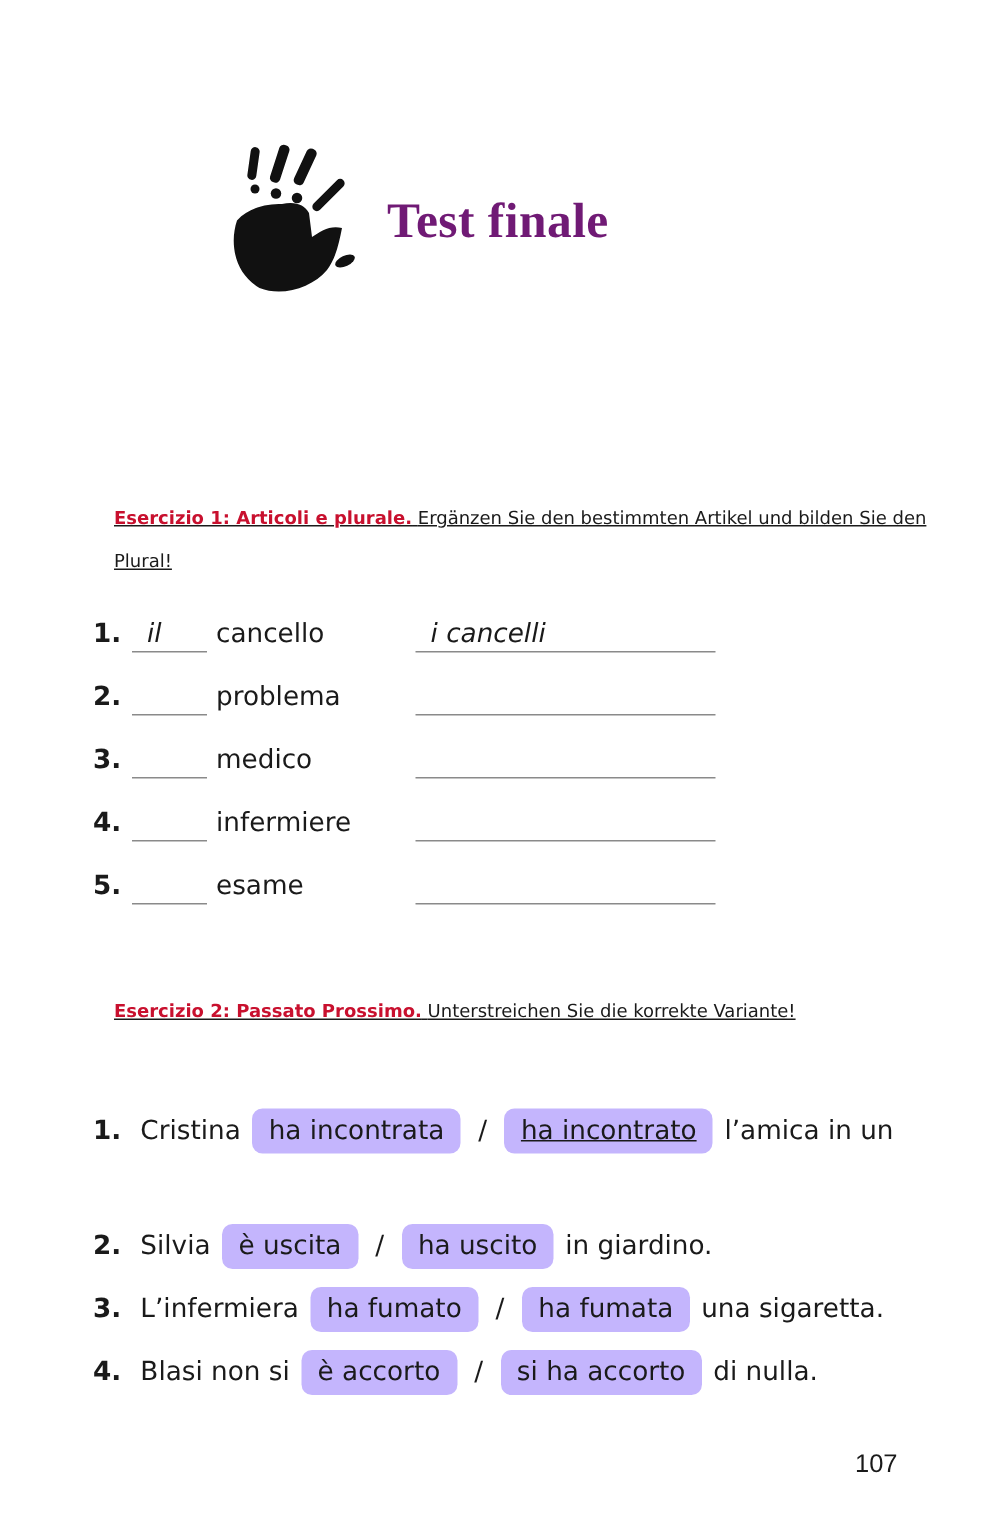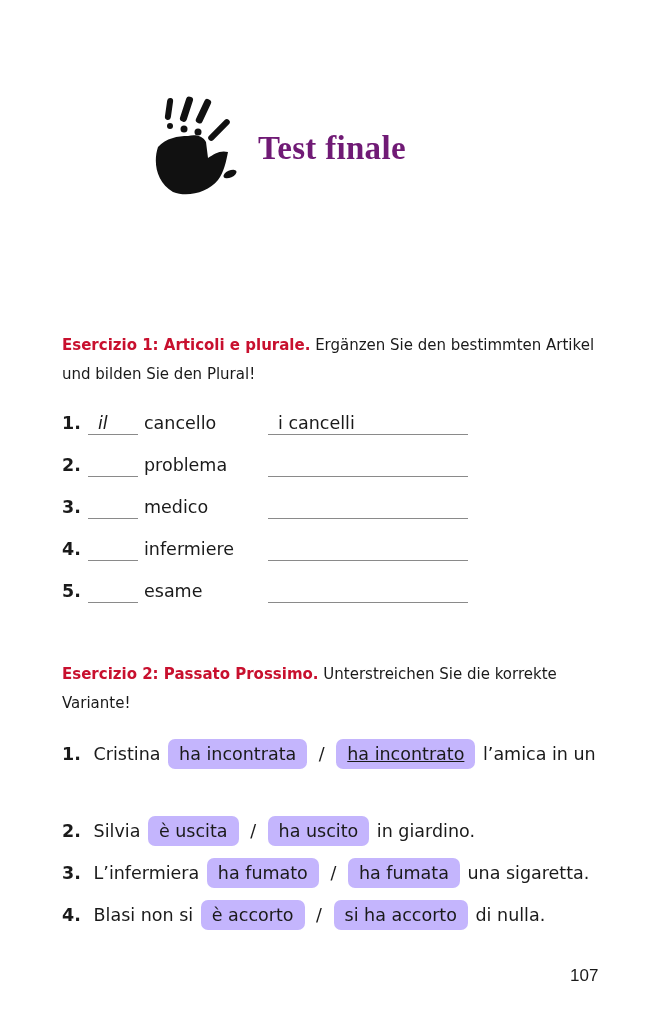--- a/index.html
+++ b/index.html
@@ -6,33 +6,33 @@
   body {
     width: 669px; height: 1020px; background: #ffffff; position: relative;
     font-family: "DejaVu Sans", sans-serif; color: #1a1a1a; overflow: hidden;
   }
   .hand { position: absolute; left: 148px; top: 92px; width: 100px; height: 105px; }
   .title {
     position: absolute; left: 258px; top: 130px; font-size: 33px; font-weight: bold;
     color: #701a75; letter-spacing: 0.3px; font-family: Liberation Serif, serif;
   }
   .ex-head {
-    position: absolute; left: 62px; width: 560px; font-size: 15px; line-height: 29px;
+    position: absolute; left: 76px; width: 560px; font-size: 12px; line-height: 29px; text-decoration: underline;
   }
   .ex-head .red { color: #c8102e; font-weight: bold; }
   .row1 { position: absolute; left: 62px; font-size: 17.5px; height: 28px; width: 440px; }
   .row1 .num { position: absolute; left: 0; top: 0; font-weight: bold; }
   .row1 .blank {
     position: absolute; left: 26px; top: 0; width: 50px; height: 22px;
     border-bottom: 1.5px solid #8a8a8a; font-style: italic; padding-left: 10px; box-sizing: border-box;
   }
   .row1 .noun { position: absolute; left: 82px; top: 0; }
   .row1 .plural {
-    position: absolute; left: 206px; top: 0; width: 200px; height: 22px;
-    border-bottom: 1.5px solid #8a8a8a; padding-left: 10px; box-sizing: border-box;
+    position: absolute; left: 215px; top: 0; width: 200px; height: 22px;
+    border-bottom: 1.5px solid #8a8a8a; font-style: italic; padding-left: 10px; box-sizing: border-box;
   }
   .row2 { position: absolute; left: 62px; font-size: 17.5px; width: 560px; line-height: 34px; }
   .row2 .num { display: inline-block; width: 26px; font-weight: bold; }
   .opt {
     display: inline-block; background: #c4b5fd; border-radius: 7px;
     padding: 0 11px; line-height: 30px; margin: 0 2px;
   }
   .opt.u span { text-decoration: underline; text-align: right; }
   .slash { margin: 0 4px; }
   .cont { padding-left: 26px; }

